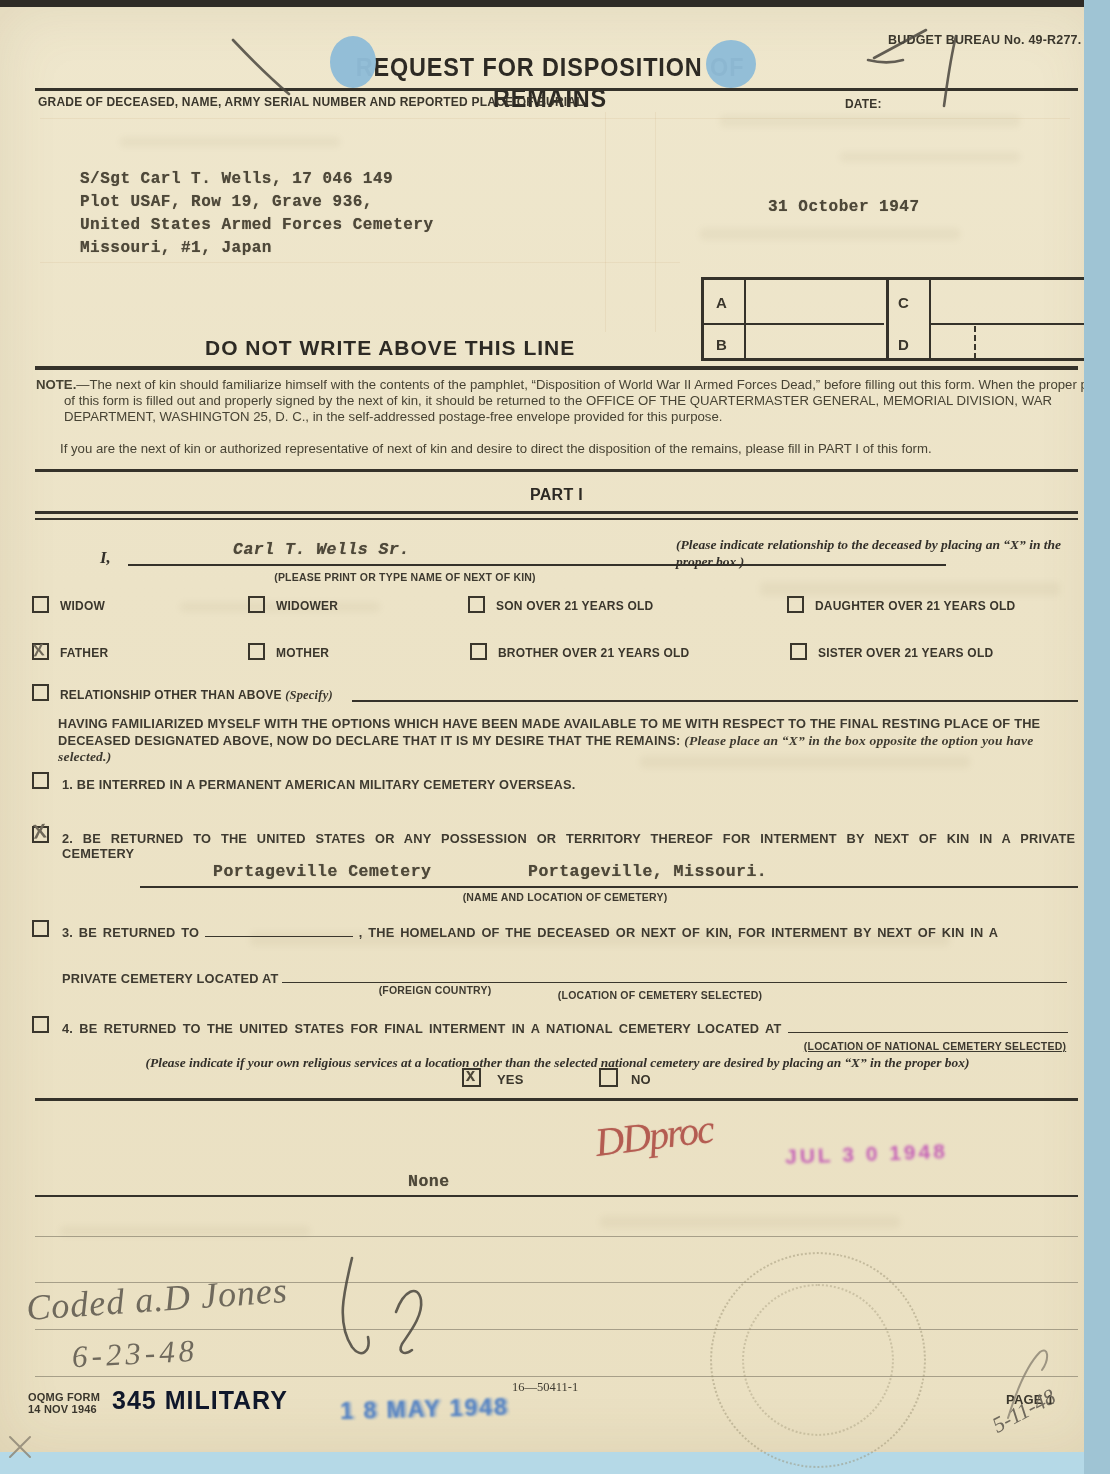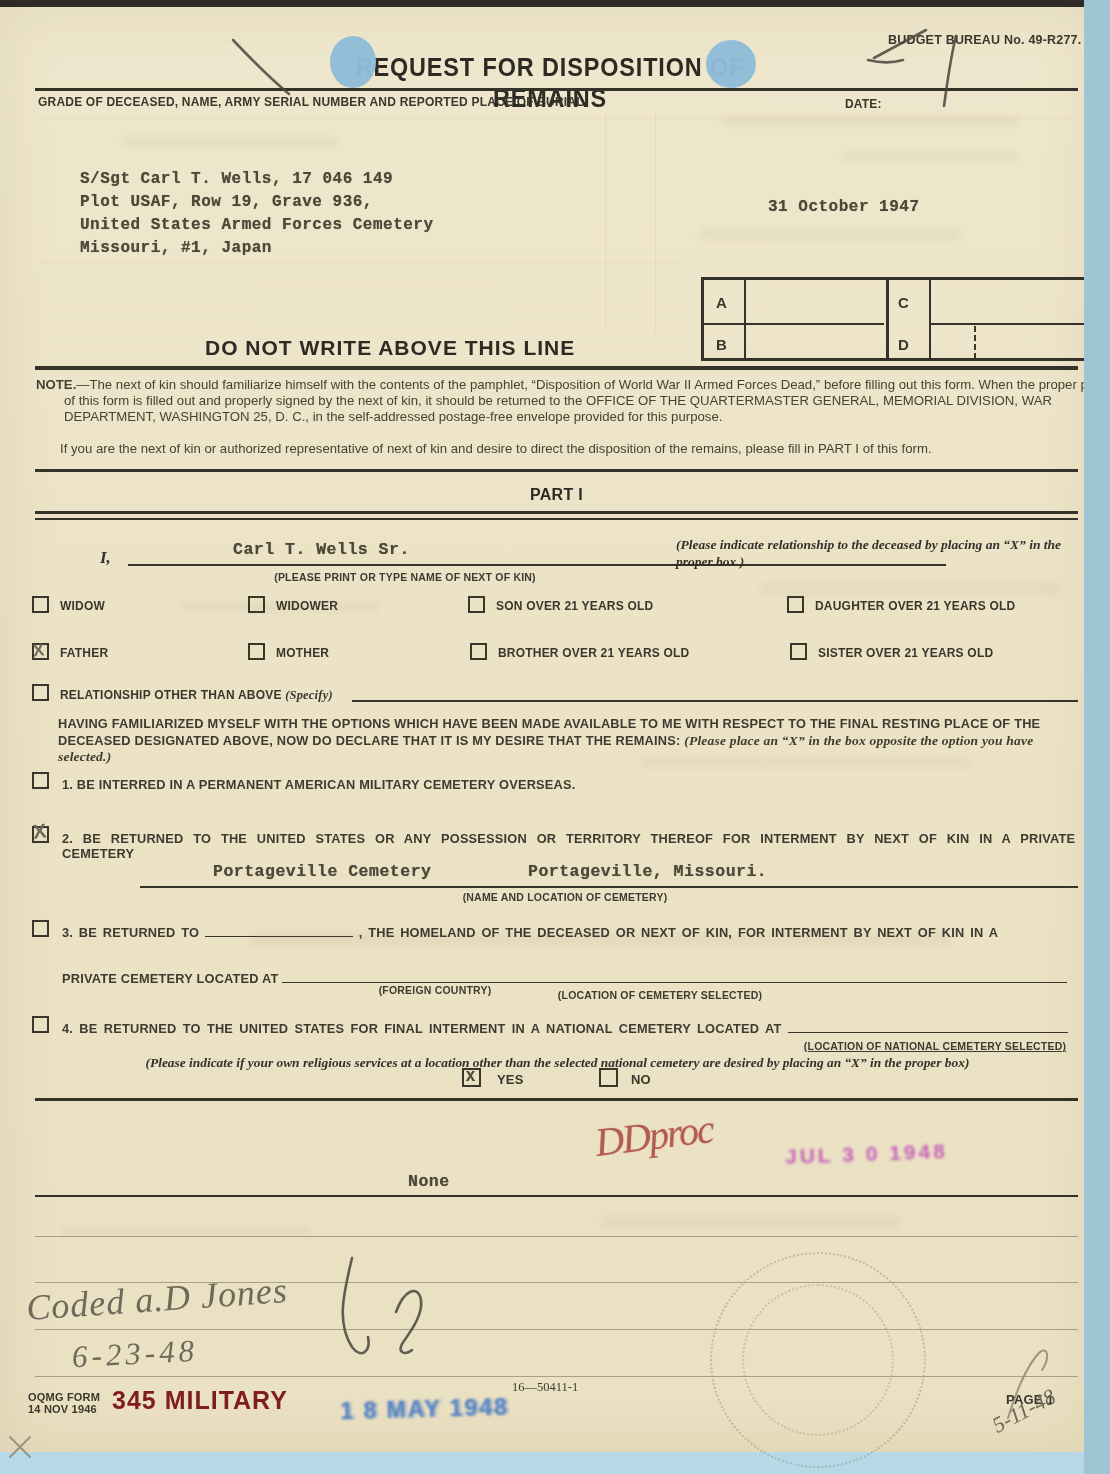--- a/index.html
+++ b/index.html
@@ -104,21 +104,21 @@
     <span style="font-weight:700;">NOTE.</span><span>—The next of kin should familiarize himself with the contents of the pamphlet, “Disposition of World War II Armed Forces Dead,” before filling out this form.  When the proper part of this form is filled out and properly signed by the next of kin, it should be returned to the OFFICE OF THE QUARTERMASTER GENERAL, MEMORIAL DIVISION, WAR DEPARTMENT, WASHINGTON 25, D. C., in the self-addressed postage-free envelope provided for this purpose.</span>
   </div>
   <div class="abs body-txt" style="left:36px;top:441px;width:1044px;text-indent:24px;">If you are the next of kin or authorized representative of next of kin and desire to direct the disposition of the remains, please fill in PART I of this form.</div>
 
   <div class="abs rule" style="left:35px;top:469px;width:1043px;height:3px;"></div>
   <div class="abs cond" style="left:35px;top:486px;width:1043px;text-align:center;font-size:16px;color:#2d2a24;">PART I</div>
   <div class="abs rule" style="left:35px;top:511px;width:1043px;height:3px;"></div>
   <div class="abs rule" style="left:35px;top:518px;width:1043px;height:1.5px;"></div>
 
   <div class="abs ital" style="left:100px;top:548px;font-size:17px;color:#33302a;">I,</div>
-  <div class="abs typed" style="left:233px;top:540px;font-size:16.5px;">Carl T. Wells Sr.</div>
+  <div class="abs typed" style="left:233px;top:540px;font-size:16.5px;font-style:italic;">Carl T. Wells Sr.</div>
   <div class="abs rule" style="left:128px;top:564px;width:818px;height:1.5px;"></div>
   <div class="abs small-cap" style="left:240px;top:571px;width:330px;text-align:center;">(PLEASE PRINT OR TYPE NAME OF NEXT OF KIN)</div>
   <div class="abs ital" style="left:676px;top:536px;width:402px;font-size:13.5px;line-height:17px;color:#33302a;">(Please indicate relationship to the deceased by placing an “X” in the proper box.)</div>
 
   <div class="abs" style="left:32px;top:596px;">
       <span class="cb abs" style="left:0;top:0;"></span>
       <span class="lbl abs" style="left:28px;top:3px;white-space:nowrap;">WIDOW</span>
     </div>
   <div class="abs" style="left:248px;top:596px;">
       <span class="cb abs" style="left:0;top:0;"></span>
@@ -223,21 +223,21 @@
   <div class="abs seal" style="left:742px;top:1284px;width:148px;height:148px;opacity:.8;"></div>
 
   <div class="abs pencil" style="left:26px;top:1278px;font-size:36px;transform:rotate(-4deg);letter-spacing:1px;">Coded a.D Jones</div>
   <div class="abs pencil" style="left:72px;top:1336px;font-size:31px;transform:rotate(-3deg);letter-spacing:4px;">6-23-48</div>
 
   <div class="abs" style="left:512px;top:1380px;font-family:'Liberation Serif',serif;font-size:12.5px;color:#3e3a30;">16—50411-1</div>
   <div class="abs lbl" style="left:28px;top:1391px;font-size:11px;line-height:12px;">
     <div>OQMG FORM</div>
     <div>14 NOV 1946</div>
   </div>
-  <div class="abs cond" style="left:112px;top:1386px;font-size:25px;letter-spacing:1px;color:#7f1d1d;">345 MILITARY</div>
+  <div class="abs cond" style="left:112px;top:1386px;font-size:25px;letter-spacing:1px;color:#0f172a;">345 MILITARY</div>
   <div class="abs stamp-blue" style="left:340px;top:1396px;">1 8 MAY 1948</div>
   <div class="abs lbl" style="left:1006px;top:1392px;font-size:13px;">PAGE 1</div>
   <div class="abs pencil" style="left:990px;top:1398px;font-size:22px;transform:rotate(-28deg);">5-11-48</div>
 
   <svg class="overlay" width="1110" height="1474" viewBox="0 0 1110 1474">
     <g stroke="#4a463e" stroke-width="2.6" fill="none" stroke-linecap="round" opacity=".85">
       <path d="M233,40 C250,58 270,78 289,94"></path>
       <path d="M926,30 L874,58 M868,60 C880,63 893,63 903,60"></path>
       <path d="M956,36 C950,60 947,85 944,106"></path>
       <path d="M352,1258 C344,1292 336,1322 352,1347 C361,1359 371,1352 368,1337"></path>

